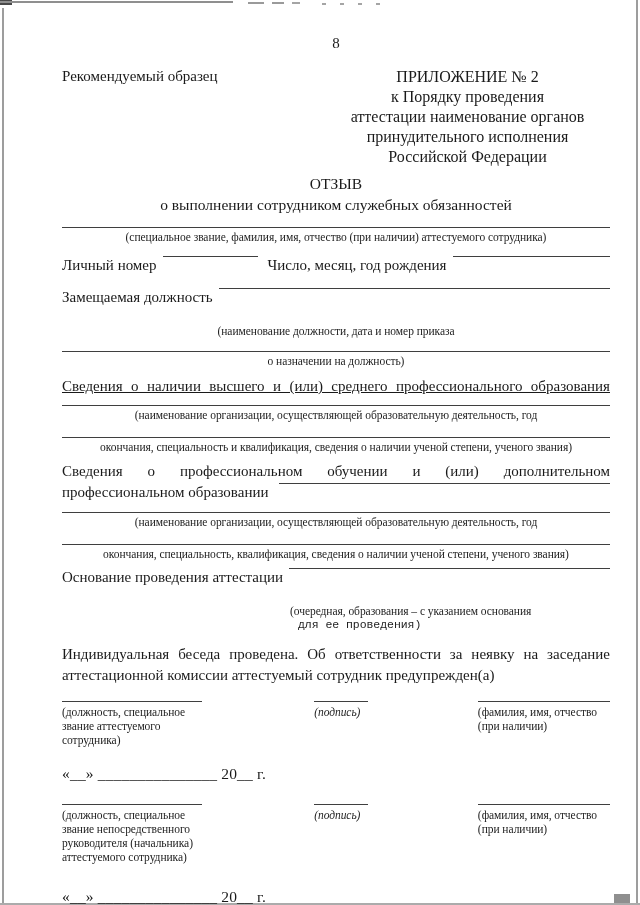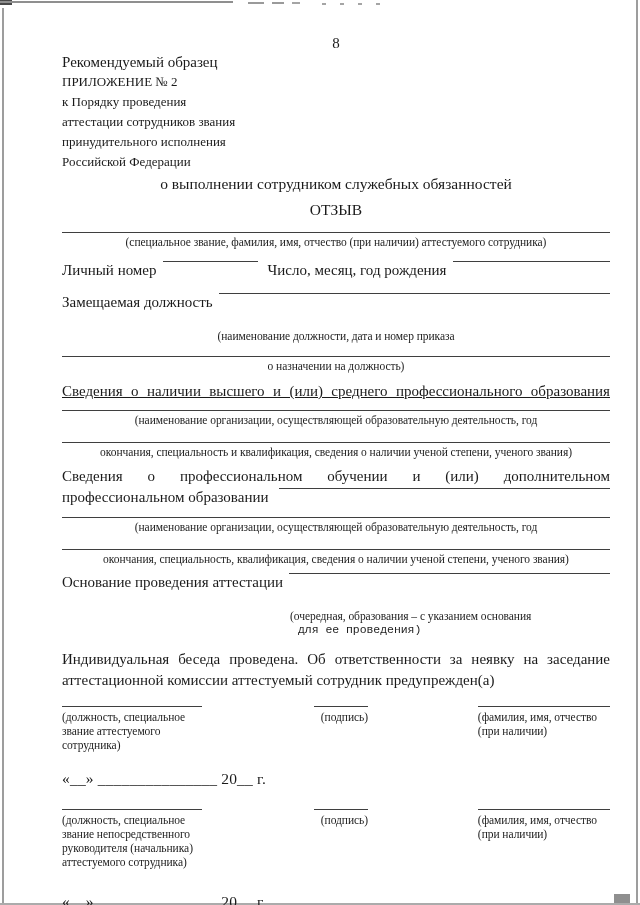--- a/index.html
+++ b/index.html
@@ -21,37 +21,37 @@
   .rule { border-bottom:1.4px solid #3f3f3f; height:0; }
   .row { display:flex; height:22px; font-size:15px; }
   .row .lbl { line-height:19px; white-space:nowrap; }
   .uline { flex:1 1 auto; border-bottom:1.4px solid #3f3f3f; margin:0 0 3px 6px; height:0; }
   .uline.fixed95 { flex:0 0 95px; }
   .gap10 { margin-left:10px; }
 
   
   .mt1{margin-top:14px;} .mt2{margin-top:2px;} .mt7{margin-top:7px;} .mt8{margin-top:8px;}
   .mt9{margin-top:9px;text-decoration:underline;} .mt10{margin-top:10px;} .mt12{margin-top:12px;} .mt13{margin-top:13px;}
-  .mt14{flex-direction:column;} .mt15{margin-top:15px;} .mt17{margin-top:17px;} .mt21{margin-top:21px;}
+  .mt14{margin-top:14px;} .mt15{margin-top:15px;} .mt17{margin-top:17px;} .mt21{margin-top:21px;}
   .mt23{margin-top:23px;} .mt34{margin-top:34px;}
 
   
   .header-row { display:flex; justify-content:space-between; align-items:flex-start; }
-  .appendix { width:285px; font-size:13px; line-height:20px; }
+  .appendix { width:285px; text-align:center; font-size:16px; line-height:20px; }
 
   
   .basis-cap1 { margin-left:228px; }
   .basis-cap2 { margin-left:236px;font-family:Liberation Mono, monospace; }
 
   
   .sig-row { display:flex; align-items:flex-start;gap:48px; }
   .sig-line { border-top:1.4px solid #3f3f3f; height:0; margin-bottom:3px; }
   .sig-col1 { width:202px; }
   .sig-sp1 { width:24px; }
-  .sig-col2 { width:78px; text-align:right; }
+  .sig-col2 { width:78px; text-align:left;font-style:italic; }
   .sig-sp2 { width:20px; }
   .sig-col3 { flex:1 1 auto; }
   .date-line { font-size:15.5px; line-height:19px; letter-spacing:0.2px; }
 
   
   .artifact { position:absolute; }
 </style>
 </head>
 <body>
 
@@ -73,28 +73,28 @@
 
   <div class="content">
 
     <div class="t15 center mt34">8</div>
 
     <div class="header-row mt14">
       <div class="t15">Рекомендуемый образец</div>
       <div class="appendix">
         <div>ПРИЛОЖЕНИЕ № 2</div>
         <div>к Порядку проведения</div>
-        <div>аттестации сотрудников звания</div>
+        <div>аттестации наименование органов</div>
         <div>принудительного исполнения</div>
         <div>Российской Федерации</div>
       </div>
     </div>
 
+    <div class="t15 center mt7" style="font-size:15.5px;">ОТЗЫВ</div>
     <div class="t15 center mt2" style="font-size:15.5px;">о выполнении сотрудником служебных обязанностей</div>
-    <div class="t15 center mt7" style="font-size:15.5px;">ОТЗЫВ</div>
 
     <div class="rule mt13"></div>
     <div class="caption center mt2">(специальное звание, фамилия, имя, отчество (при наличии) аттестуемого сотрудника)</div>
 
     <div class="row mt12">
       <span class="lbl">Личный номер</span>
       <span class="uline fixed95"></span>
       <span class="lbl gap10">Число, месяц, год рождения</span>
       <span class="uline"></span>
     </div>

